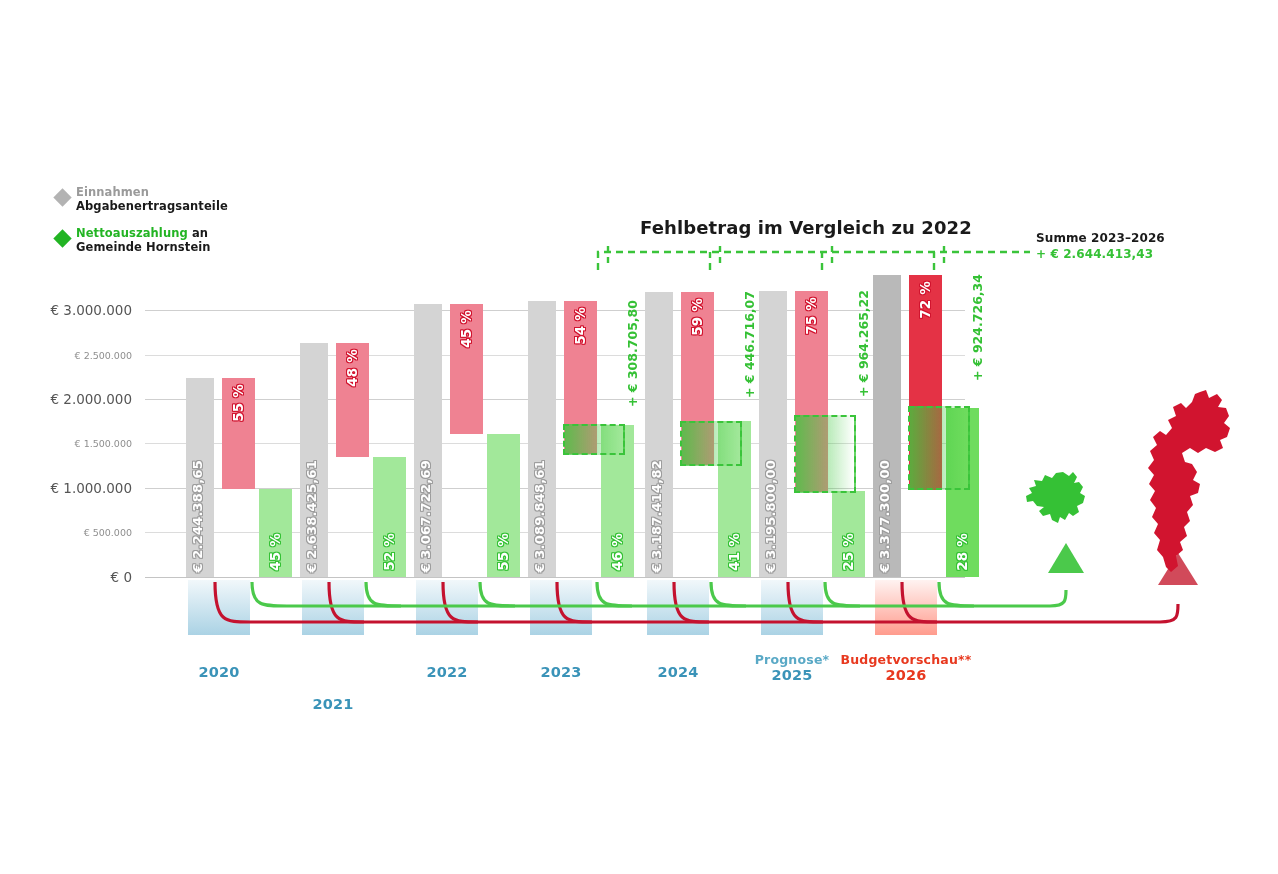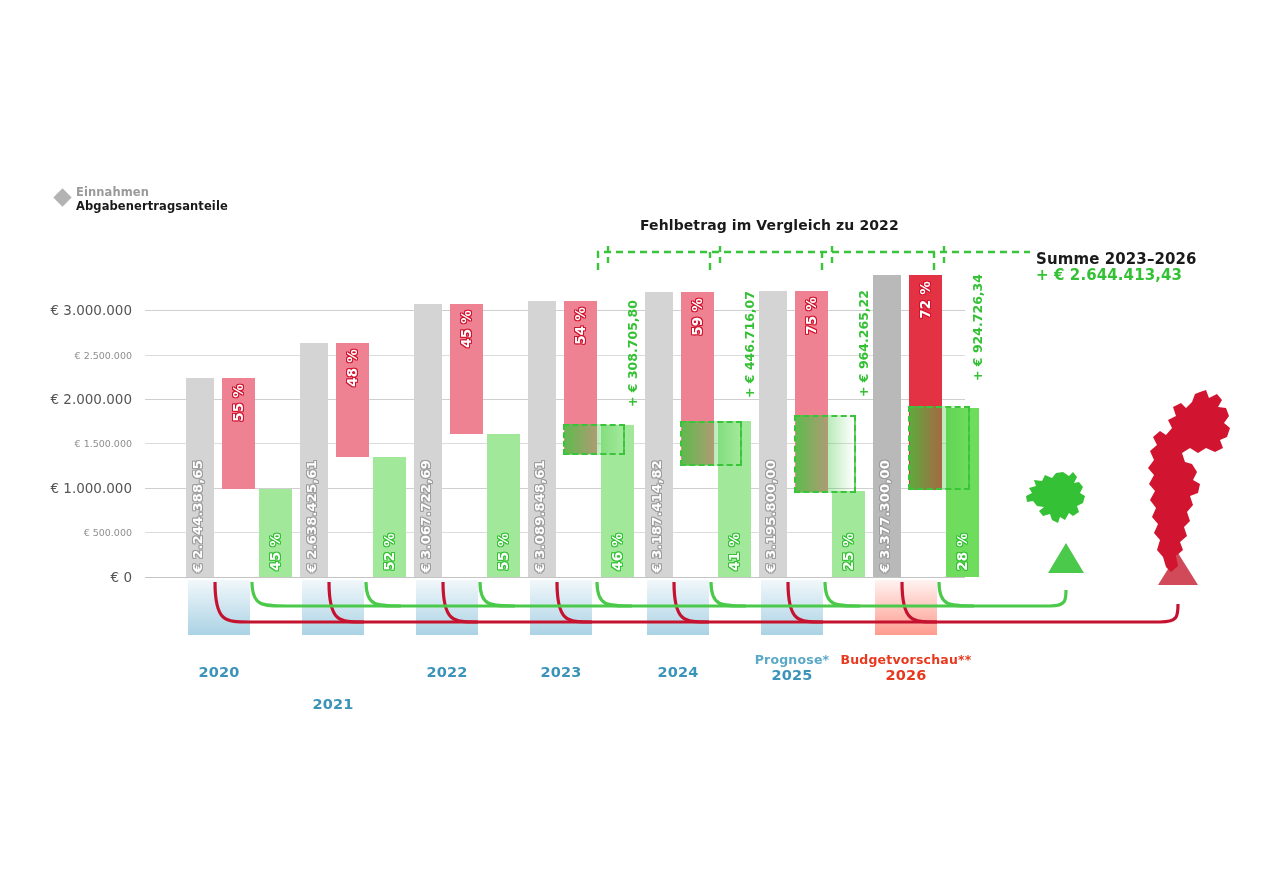--- a/index.html
+++ b/index.html
@@ -24,26 +24,26 @@
   .lg-dashbox { width:13px; height:13px; margin-top:5px; flex:0 0 auto;
                 border:2px dashed #5fd15f; }
   .lg-text { font-size:11.5px; line-height:13.5px; font-weight:bold; color:#1a1a1a; letter-spacing:0.1px; }
   .lg-text .muted { color:#9a9a9a; font-weight:bold; }
   .lg-text .red { color:#d1142f; }
   .lg-text .green { color:#22b423; }
 
   
   .bracket-title {
     position:absolute; left:640px; top:217px;
-    font-size:14px; font-weight:bold; color:#1a1a1a; letter-spacing:0.1px;
+    font-size:18px; font-weight:bold; color:#1a1a1a; letter-spacing:0.1px;
   }
   .bracket-svg { position:absolute; left:590px; top:236px; }
   .sum-label {
     position:absolute; left:1036px; top:230px;
-    font-size:15px; font-weight:bold; line-height:16px; letter-spacing:0.1px;margin-top:21px;
+    font-size:12px; font-weight:bold; line-height:16px; letter-spacing:0.1px;
   }
   .sum-label .t1 { color:#1a1a1a; display:block; }
   .sum-label .t2 { color:#35c135; display:block; }
 
   
   .plot { position:absolute; left:0px; top:0px; width:1278px; height:752px; }
   .ylabels { position:absolute; left:0; top:0; width:140px; }
   .ylab { position:absolute; right:8px; text-align:right; color:#6b6b6b;
           white-space:nowrap; transform:translateY(-50%); }
   .ylab.major { font-size:13.5px; color:#555; }
@@ -113,20 +113,27 @@
     <div class="legend-row">
       <div class="legend-item">
         <span class="lg-diamond gray"></span>
         <span class="lg-text">
           <span class="muted">Einnahmen</span><br>
           <span>Abgabenertragsanteile</span>
         </span>
       </div>
     </div>
     <div class="legend-row">
+      <div class="legend-item">
+        <span class="lg-diamond green"></span>
+        <span class="lg-text">
+          <span class="green">Nettoauszahlung</span><span> an</span><br>
+          <span>Gemeinde Hornstein</span>
+        </span>
+      </div>
     </div>
   </div>
 
   <div class="bracket-title">Fehlbetrag im Vergleich zu 2022</div>
   <svg class="bracket-svg" width="450" height="40">
     <path d="M 8,34 L 8,16 L 440,16" fill="none" stroke="#3ac43a" stroke-width="2.4" stroke-dasharray="7,5"></path>
     <path d="M 18,10 L 18,28" fill="none" stroke="#3ac43a" stroke-width="2.4" stroke-dasharray="6,5"></path>
     <path d="M 120,34 L 120,16" fill="none" stroke="#3ac43a" stroke-width="2.4" stroke-dasharray="7,5"></path>
     <path d="M 130,10 L 130,28" fill="none" stroke="#3ac43a" stroke-width="2.4" stroke-dasharray="6,5"></path>
     <path d="M 232,34 L 232,16" fill="none" stroke="#3ac43a" stroke-width="2.4" stroke-dasharray="7,5"></path>

